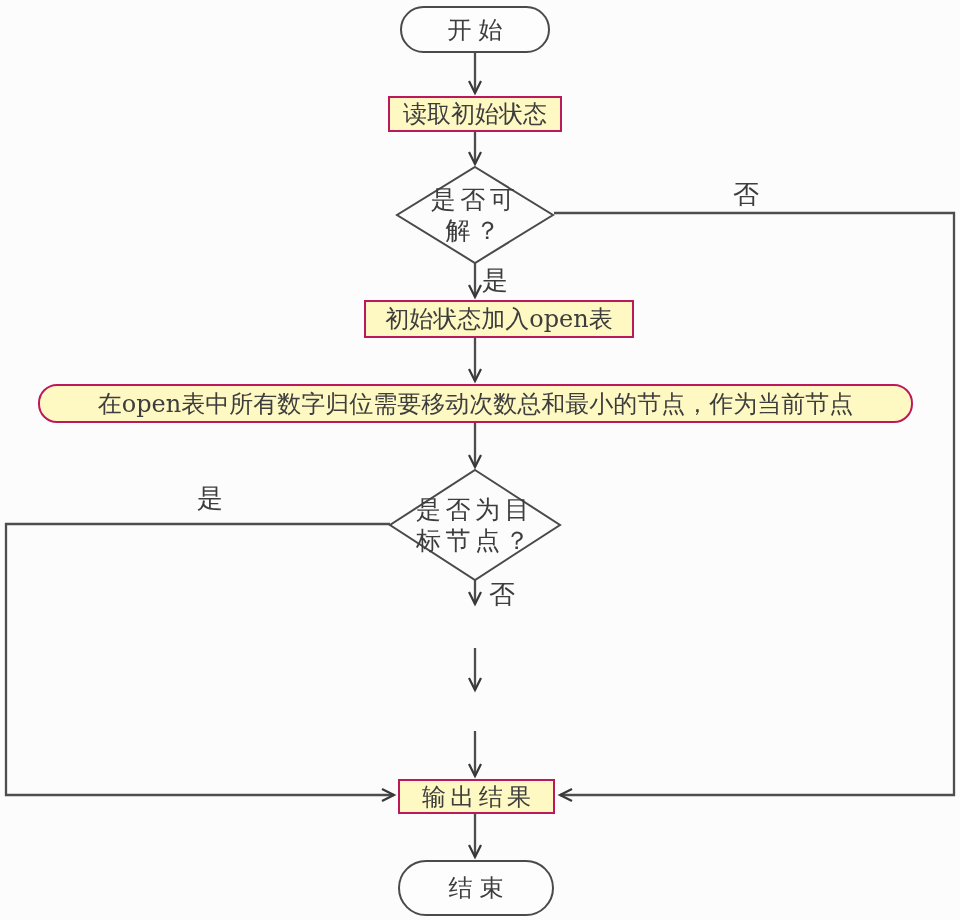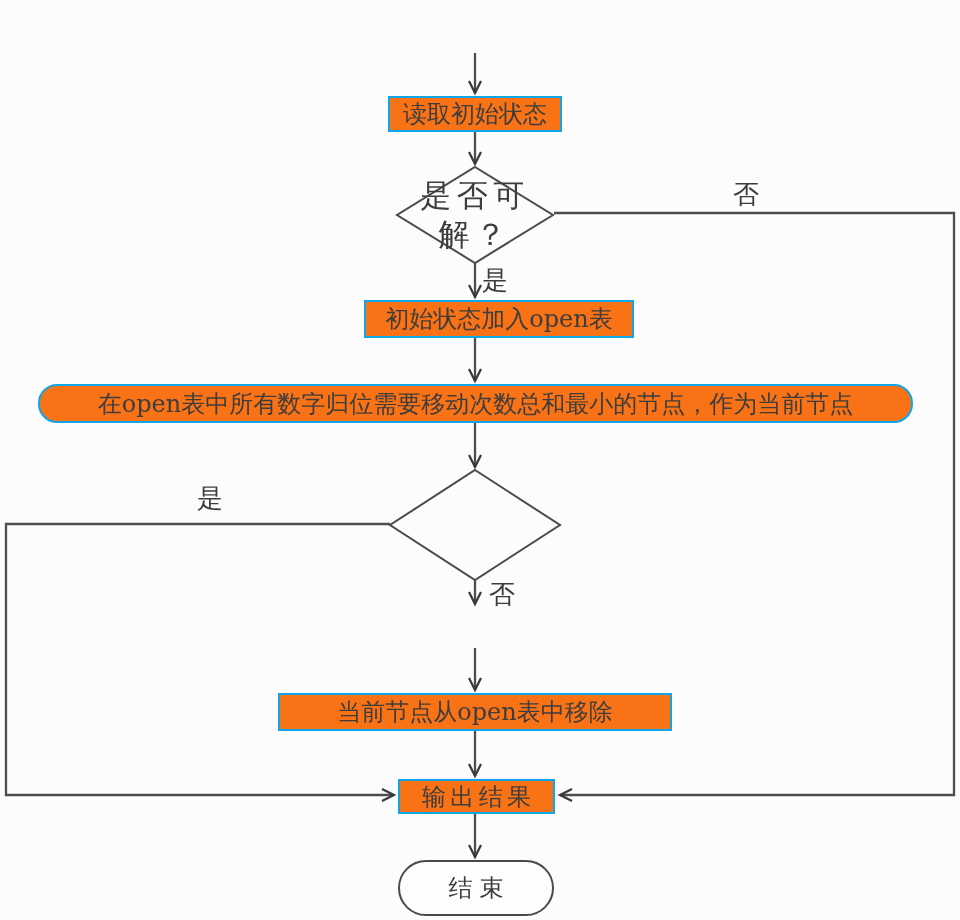--- a/index.html
+++ b/index.html
@@ -32,34 +32,34 @@
     display: flex;
     align-items: center;
     justify-content: center;
     box-sizing: border-box;
     text-align: center;
     font-size: 24px;
     line-height: 1.25;
     white-space: nowrap;
   }
   .rect {
-    border: 2px solid #0ea5e9;
-    background: #f97316;
+    border: 2px solid #be185d;
+    background: #fef9c3;
   }
   .stadium {
     border: 2px solid #4a4a4a;
     background: #fdfdfd;
     border-radius: 28px;
     letter-spacing: 0.3em;
     text-indent: 0.3em;
   }
   .diamond-label {
     flex-direction: column;
     letter-spacing: 0.18em;
-    font-size: 31px;
+    font-size: 25px;
     align-items: center;
   }
   .diamond-label span { display: block; }
   .edge-label {
     position: absolute;
     font-size: 26px;
     line-height: 1;
   }
   .spaced { letter-spacing: 0.18em; text-indent: 0.18em; }
 </style>
@@ -84,43 +84,45 @@
     <polyline class="edge" points="390,524 6,524 6,795 394,795" marker-end="url(#arrow)"></polyline>
     <line class="edge" x1="475" y1="580" x2="475" y2="604" marker-end="url(#arrow)"></line>
     <line class="edge" x1="475" y1="648" x2="475" y2="690" marker-end="url(#arrow)"></line>
     <line class="edge" x1="475" y1="731" x2="475" y2="776" marker-end="url(#arrow)"></line>
     <line class="edge" x1="475" y1="814" x2="475" y2="857" marker-end="url(#arrow)"></line>
 
     <polygon class="diamond" points="475,167 553,215 475,263 397,215"></polygon>
     <polygon class="diamond" points="475,470 560,525 475,580 390,525"></polygon>
   </svg>
 
+  <div class="node stadium" style="left:400px; top:6px; width:150px; height:47px;">开始</div>
 
   <div class="node rect" style="left:388px; top:96px; width:174px; height:36px;">读取初始状态</div>
 
   <div class="node diamond-label" style="left:397px; top:170px; width:156px; height:90px;">
     <span>是否可</span>
     <span>解？</span>
   </div>
 
   <div class="edge-label" style="left:733px; top:181px;">否</div>
 
   <div class="edge-label" style="left:482px; top:267px;">是</div>
 
   <div class="node rect" style="left:340px; top:300px; width:270px; height:38px;margin-left:24px;">初始状态加入open表</div>
 
   <div class="node rect" style="left:38px; top:384px; width:875px; height:39px;border-radius:19px;">在open表中所有数字归位需要移动次数总和最小的节点，作为当前节点</div>
 
   <div class="node diamond-label" style="left:390px; top:473px; width:170px; height:104px;">
+    <span>是否为目</span>
+    <span>标节点？</span>
   </div>
 
   <div class="edge-label" style="left:197px; top:485px;">是</div>
 
   <div class="edge-label" style="left:489px; top:581px;">否</div>
 
 
-  <div class="node rect" style="left:278px; top:693px; width:394px; height:38px;">当前节点从open表中移除</div>
 
   <div class="node rect spaced" style="left:398px; top:779px; width:157px; height:35px;text-align:center;">输出结果</div>
 
   <div class="node stadium" style="left:398px; top:860px; width:156px; height:56px;text-align:right;">结束</div>
 
 </div>
 
 </body></html>

